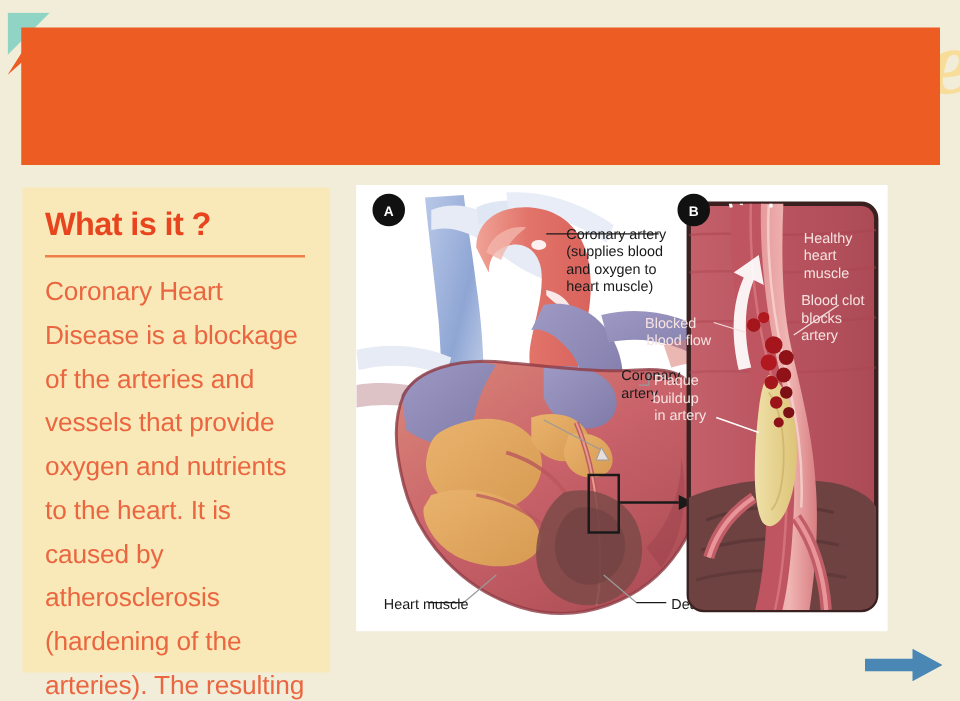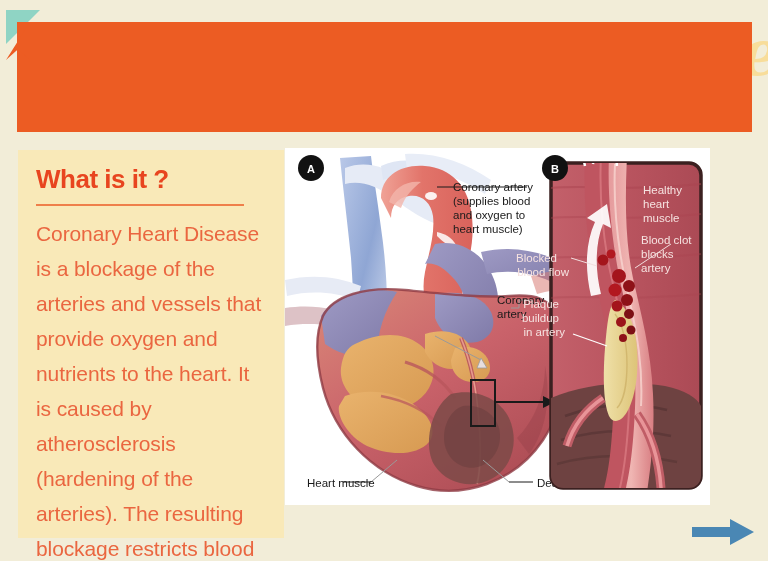--- a/index.html
+++ b/index.html
@@ -38,21 +38,21 @@
     font-weight: bold;
     font-size: 64px;
     line-height: 78px;
     letter-spacing: 0.5px;
     white-space: nowrap;
   }
 
   
   .info-panel {
     position: absolute; left: 18px; top: 150px;
-    width: 266px; height: 388px;
+    width: 246px; height: 388px;
     background: #f9e9b8;
     padding: 14px 18px 10px 18px;
   }
   .info-heading {
     color: #e8451f;
     font-family: "Liberation Sans", sans-serif;
     font-weight: bold;
     font-size: 26px;
     letter-spacing: -0.5px;
   }

